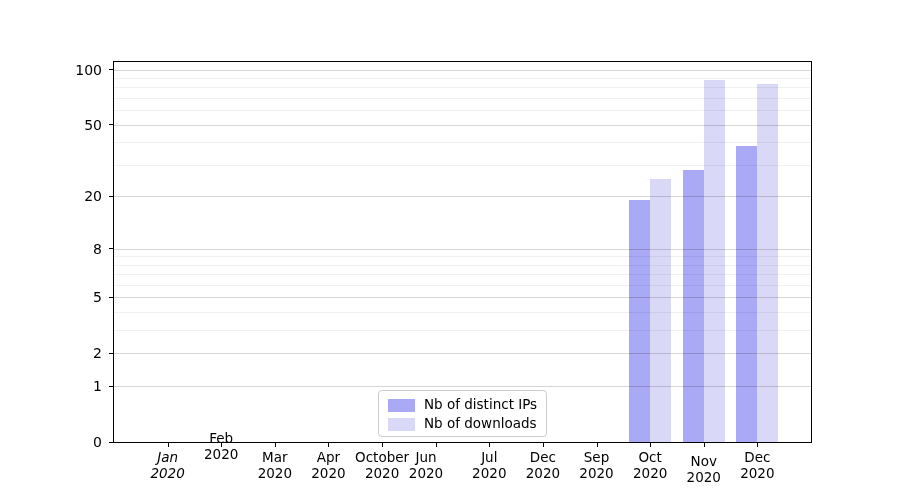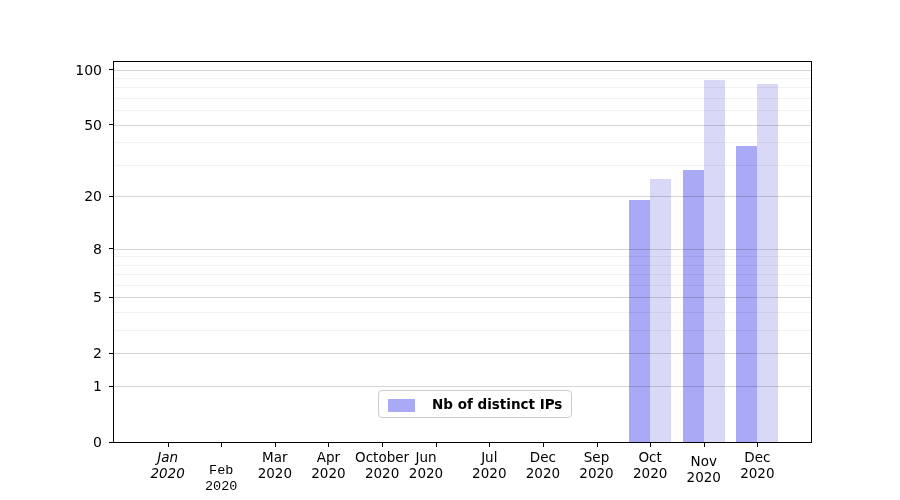--- a/index.html
+++ b/index.html
@@ -17,21 +17,21 @@
     border:1px solid #000;box-sizing:border-box;background:#fff;
   }
   .plot-inner{position:absolute;inset:0;overflow:hidden;}
   .bar{position:absolute;z-index:2;}
   .gridline{position:absolute;left:0;width:100%;height:1px;z-index:5;pointer-events:none;}
   .legend{
     position:absolute;z-index:8;box-sizing:border-box;
     border:1px solid #cccccc;border-radius:4px;background:rgba(255,255,255,0.85);
     padding:5px 9px;display:flex;flex-direction:column;justify-content:center;gap:3px;
   }
-  .legend-item{display:flex;align-items:flex-end;gap:17px;font-weight:bold;}
+  .legend-item{display:flex;align-items:flex-end;gap:9px;}
   .legend-swatch{width:27px;height:13px;flex:0 0 auto;}
   .legend-label{font-size:13.5px;line-height:16px;white-space:nowrap;}
   .ytick-label{
     position:absolute;left:50px;width:52px;text-align:right;
     font-size:14px;line-height:16px;
   }
   .ytick-mark{position:absolute;width:4px;height:1px;background:#000;}
   .xtick-mark{position:absolute;width:1px;height:4px;background:#000;}
   .xtick-label{
     position:absolute;width:56px;text-align:center;
@@ -68,20 +68,24 @@
         <div class="gridline" style="top: 48.3041px; background: rgba(0, 0, 0, 0.055);"></div>
         <div class="gridline" style="top: 36.0552px; background: rgba(0, 0, 0, 0.055);"></div>
         <div class="gridline" style="top: 25.4231px; background: rgba(0, 0, 0, 0.055);"></div>
         <div class="gridline" style="top: 16.0302px; background: rgba(0, 0, 0, 0.055);"></div>
       </div>
     <div class="legend" id="legend" style="left: 264px; top: 328px; min-width: 146px; border-color: rgb(204, 204, 204);">
         <div class="legend-item">
           <span class="legend-swatch" style="background: rgb(169, 169, 245);"></span>
           <span class="legend-label">Nb of distinct IPs</span>
         </div>
+        <div class="legend-item">
+          <span class="legend-swatch" style="background: rgb(217, 217, 247);"></span>
+          <span class="legend-label">Nb of downloads</span>
+        </div>
       </div>
   </div>
   <div id="axes">
       <div class="ytick-mark" style="left: 109px; top: 441.5px;"></div>
       <div class="ytick-label" style="top: 434px;">0</div>
       <div class="ytick-mark" style="left: 109px; top: 385.572px;"></div>
       <div class="ytick-label" style="top: 378.072px;">1</div>
       <div class="ytick-mark" style="left: 109px; top: 352.856px;"></div>
       <div class="ytick-label" style="top: 345.356px;">2</div>
       <div class="ytick-mark" style="left: 109px; top: 296.927px;"></div>
@@ -91,21 +95,21 @@
       <div class="ytick-mark" style="left: 109px; top: 195.845px;"></div>
       <div class="ytick-label" style="top: 188.345px;">20</div>
       <div class="ytick-mark" style="left: 109px; top: 124.251px;"></div>
       <div class="ytick-label" style="top: 116.751px; text-align: right;">50</div>
       <div class="ytick-mark" style="left: 109px; top: 69.1177px;"></div>
       <div class="ytick-label" style="top: 61.6177px;">100</div>
       <div class="xtick-mark" style="left: 167.615px; top: 443px;"></div>
       <div class="xtick-label" style="left: 139.615px; top: 449px; font-style: italic;">Jan
 2020</div>
       <div class="xtick-mark" style="left: 221.231px; top: 443px;"></div>
-      <div class="xtick-label" style="left: 193.231px; top: 463px; font-family: Liberation Mono, monospace;">Feb
+      <div class="xtick-label" style="left: 193.231px; top: 430px;">Feb
 2020</div>
       <div class="xtick-mark" style="left: 274.846px; top: 443px;"></div>
       <div class="xtick-label" style="left: 246.846px; top: 449px;">Mar
 2020</div>
       <div class="xtick-mark" style="left: 328.462px; top: 443px;"></div>
       <div class="xtick-label" style="left: 300.462px; top: 449px;">Apr
 2020</div>
       <div class="xtick-mark" style="left: 382.077px; top: 443px;"></div>
       <div class="xtick-label" style="left: 354.077px; top: 449px;">October
 2020</div>

